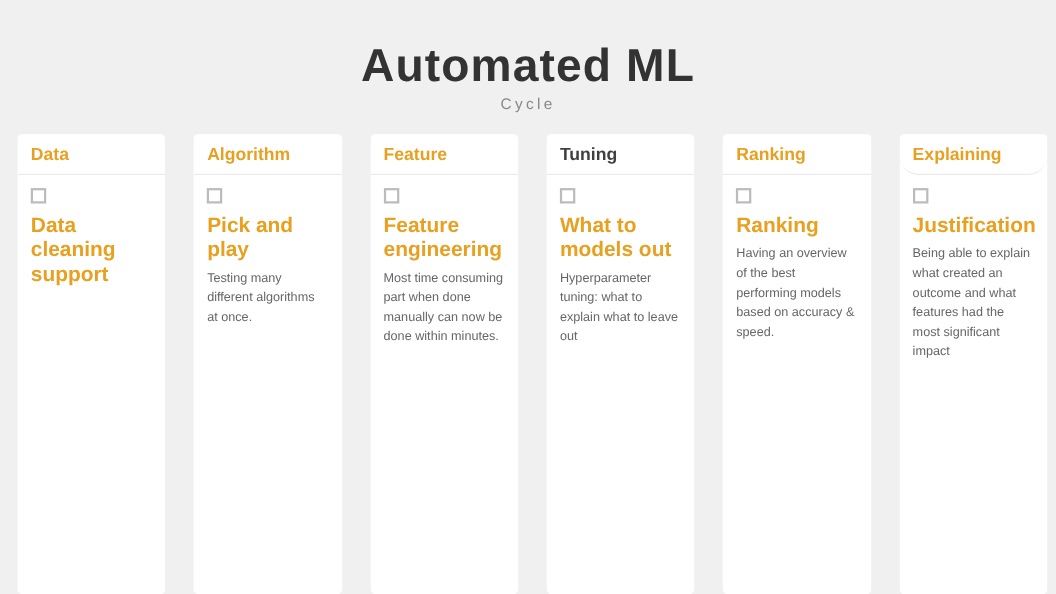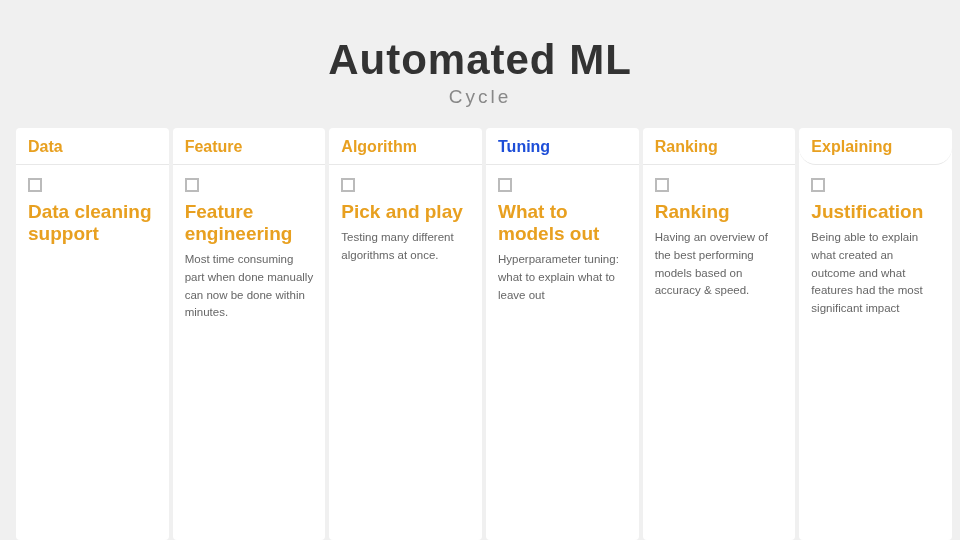--- a/index.html
+++ b/index.html
@@ -21,32 +21,32 @@
     }
 
     .header-title {
       font-size: 42px;
       font-weight: 700;
       color: #333;
       letter-spacing: 1px;
     }
 
     .header-subtitle {
-      font-size: 19px;
+      font-size: 14px;
       color: #888;
       letter-spacing: 3px;
       margin-top: 2px;
     }
 
     .columns-wrapper {
       display: flex;
       flex-direction: row;
       width: 960px;
       padding: 12px 8px 0 16px;
-      gap: 4px;
+      gap: 26px;
       flex: 1;
     }
 
     .column {
       flex: 1;
       display: flex;
       flex-direction: column;
       background: white;
       border-radius: 4px;
       overflow: hidden;
@@ -87,21 +87,21 @@
     .card-text {
       font-size: 11.5px;
       color: #666;
       line-height: 1.55;
     }
 
     
     .col-data .col-header { color: #e8a020; }
     .col-feature .col-header { color: #e8a020; }
     .col-algorithm .col-header { color: #e8a020; }
-    .col-tuning .col-header { color: #1d4ed8; }
+    .col-tuning .col-header { color: #404040; }
     .col-ranking .col-header { color: #e8a020; }
     .col-explaining .col-header { color: #e8a020; border-radius: 17px; }
   </style>
 </head>
 <body>
 
 <div class="header">
   <div class="header-title">Automated ML</div>
   <div class="header-subtitle">Cycle</div>
 </div>
@@ -110,38 +110,38 @@
 
 <div class="column col-data">
     <div class="col-header">Data</div>
     <div class="col-body">
       <div class="checkbox-row">
         <span class="checkbox-box"></span>
       </div>
       <div class="card-title">Data cleaning support</div>
     </div>
   </div>
+    <div class="column col-algorithm">
+    <div class="col-header">Algorithm</div>
+    <div class="col-body">
+      <div class="checkbox-row">
+        <span class="checkbox-box"></span>
+      </div>
+      <div class="card-title">Pick and play</div>
+      <div class="card-text">Testing many different algorithms at once.</div>
+    </div>
+  </div>
     <div class="column col-feature">
     <div class="col-header">Feature</div>
     <div class="col-body">
       <div class="checkbox-row">
         <span class="checkbox-box"></span>
       </div>
       <div class="card-title">Feature engineering</div>
       <div class="card-text">Most time consuming part when done manually can now be done within minutes.</div>
-    </div>
-  </div>
-    <div class="column col-algorithm">
-    <div class="col-header">Algorithm</div>
-    <div class="col-body">
-      <div class="checkbox-row">
-        <span class="checkbox-box"></span>
-      </div>
-      <div class="card-title">Pick and play</div>
-      <div class="card-text">Testing many different algorithms at once.</div>
     </div>
   </div>
     <div class="column col-tuning">
     <div class="col-header">Tuning</div>
     <div class="col-body">
       <div class="checkbox-row">
         <span class="checkbox-box"></span>
       </div>
       <div class="card-title">What to models out</div>
       <div class="card-text">Hyperparameter tuning: what to explain what to leave out</div>

